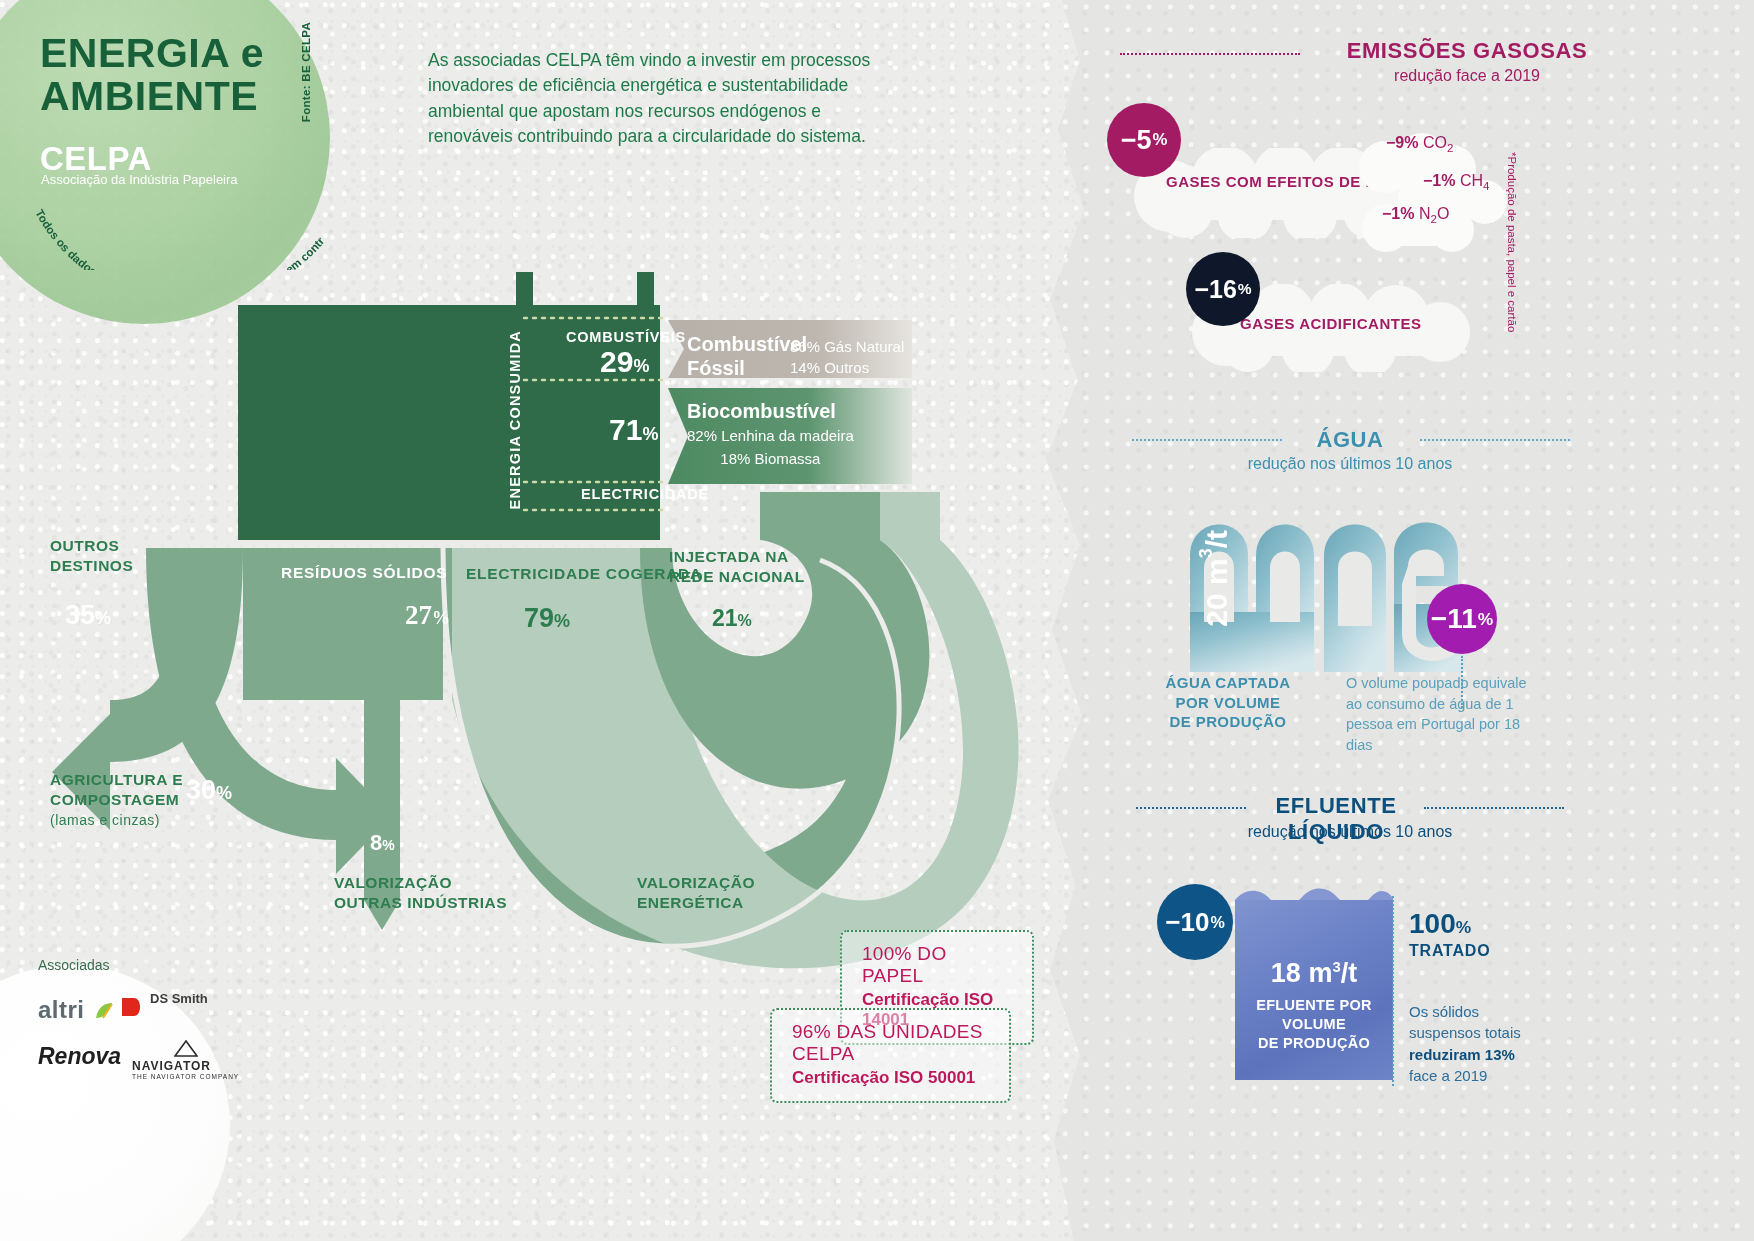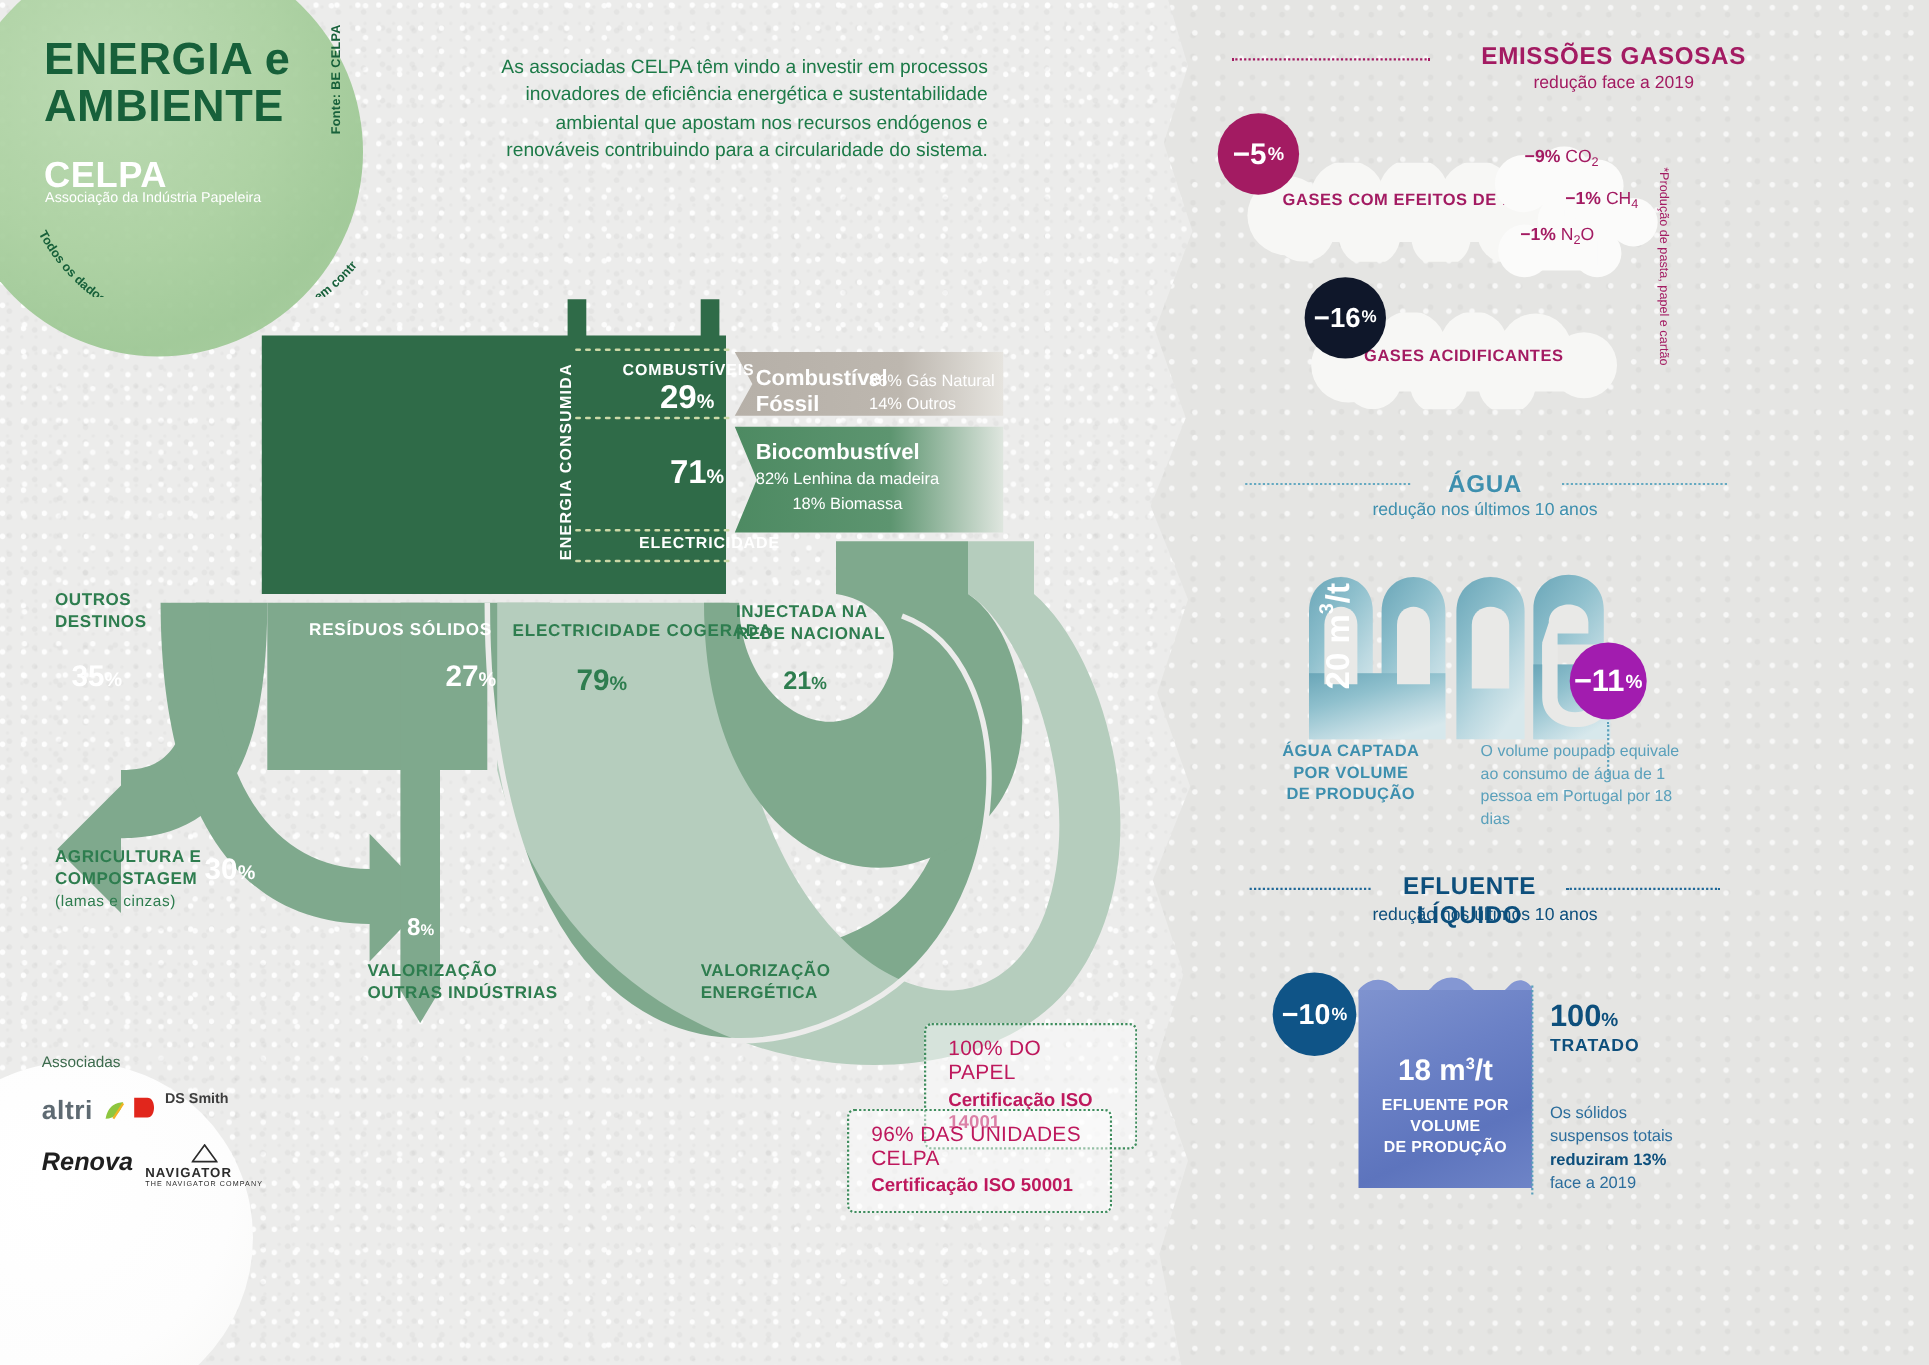--- a/index.html
+++ b/index.html
@@ -62,21 +62,21 @@
     font-size: 11.5px; color: #17603a; font-weight: 600;
   }
   .vert-source {
     position: absolute; left: 300px; top: 22px;
     font-size: 11.5px; color: #17603a; font-weight: 600;
     writing-mode: vertical-rl; transform: rotate(180deg);
     letter-spacing: .3px;
   }
   .intro-text {
     position: absolute; left: 428px; top: 48px; width: 470px;
-    font-size: 17.5px; line-height: 1.45; color: #1d7a48; text-align: right;
+    font-size: 17.5px; line-height: 1.45; color: #1d7a48;
   }
 
   
   .flow { position: absolute; left: 0; top: 0; width: 1040px; height: 1241px; }
   .flow svg { position: absolute; left: 0; top: 0; }
   .flow-label { position: absolute; }
 
   .lbl-prod {
     left: 258px; top: 396px; width: 240px;
     font-size: 29px; font-weight: bold; color: #fff; line-height: 1.18;
@@ -96,21 +96,21 @@
   .lbl-ff-det { left: 790px; top: 336px; font-size: 15px; color:#fff; line-height: 1.42; }
   .lbl-bio-title { left: 687px; top: 400px; font-size: 20px; font-weight: bold; color:#fff; }
   .lbl-bio-det { left: 687px; top: 425px; font-size: 15px; color:#fff; line-height: 1.5; text-align: center; }
 
   .lbl-outros { left: 50px; top: 536px; font-size: 15.5px; font-weight: bold; color:#2e7d4f; line-height:1.3; letter-spacing:.5px; }
   .lbl-35 { left: 65px; top: 600px; font-size: 27px; font-weight:bold; color:#fff; }
   .lbl-agri { left: 50px; top: 770px; font-size: 15.5px; font-weight: bold; color:#2e7d4f; line-height:1.3; letter-spacing:.5px; }
   .lbl-agri small { font-size: 14px; font-weight: normal; }
   .lbl-30 { left: 186px; top: 775px; font-size: 27px; font-weight:bold; color:#fff; }
   .lbl-res { left: 281px; top: 564px; font-size: 15.5px; font-weight:bold; color:#fff; letter-spacing:.7px; }
-  .lbl-27 { left: 405px; top: 600px; font-size: 27px; font-weight:bold; color:#fff; }
+  .lbl-27 { left: 405px; top: 600px; font-size: 27px; font-weight:bold; color:#fff;font-family:Liberation Serif, serif; }
   .lbl-8 { left: 370px; top: 830px; font-size: 22px; font-weight:bold; color:#fff; }
   .lbl-val-out { left: 334px; top: 873px; font-size: 15.5px; font-weight:bold; color:#2e7d4f; line-height:1.3; letter-spacing:.5px; }
   .lbl-cog { left: 466px; top: 565px; font-size: 15.5px; font-weight:bold; color:#2e7d4f; letter-spacing:.7px; }
   .lbl-79 { left: 524px; top: 603px; font-size: 27px; font-weight:bold; color:#2e7d4f; }
   .lbl-inj { left: 669px; top: 547px; font-size: 15.5px; font-weight:bold; color:#2e7d4f; line-height:1.3; letter-spacing:.5px; }
   .lbl-21 { left: 712px; top: 605px; font-size: 23px; font-weight:bold; color:#2e7d4f; }
   .lbl-val-ene { left: 637px; top: 873px; font-size: 15.5px; font-weight:bold; color:#2e7d4f; line-height:1.3; letter-spacing:.5px; }
 
   
   .cert {

